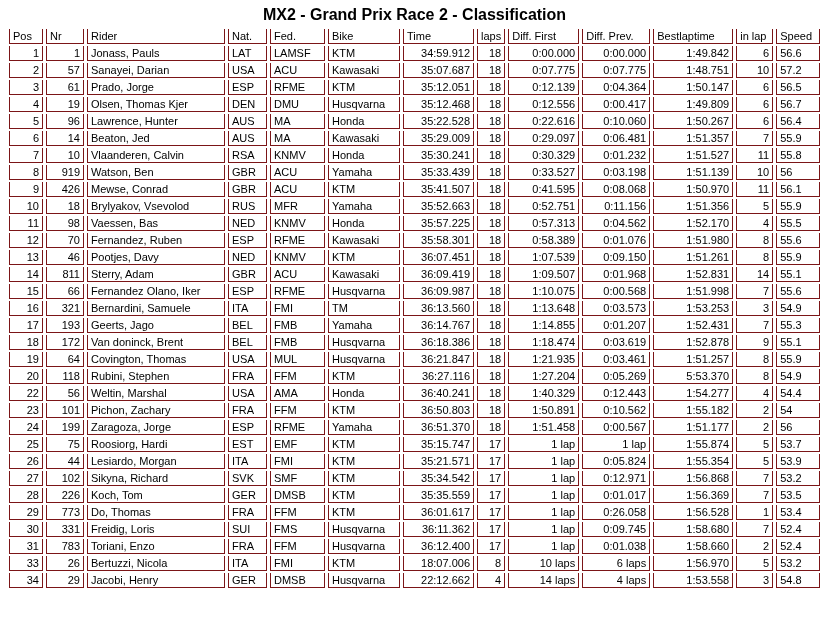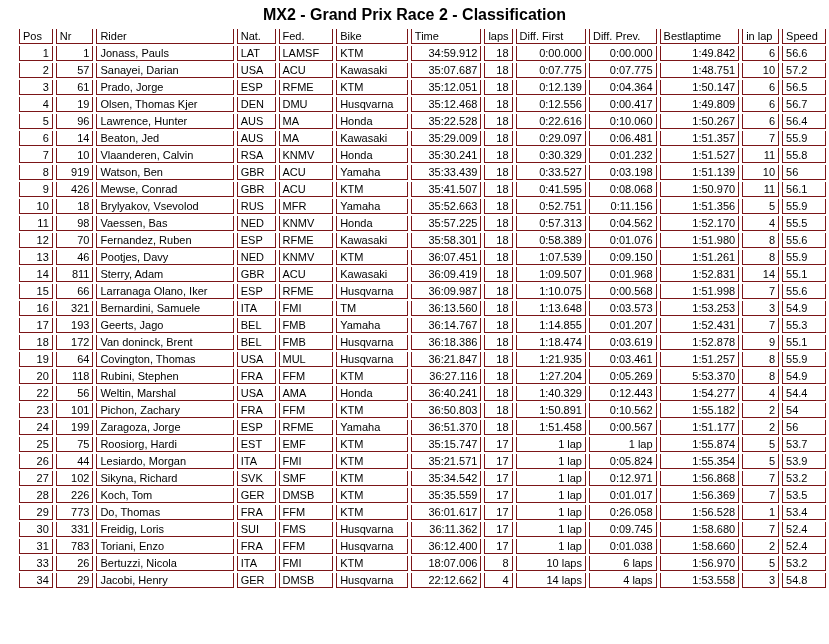--- a/index.html
+++ b/index.html
@@ -25,21 +25,21 @@
     top: 6px;
     left: 0;
     width: 100%;
     text-align: center;
     font-size: 16px;
     font-weight: bold;
     color: var(--text-color);
   }
   table.results {
     position: absolute;
-    left: 16px;
+    left: 6px;
     top: 27px;
     border-collapse: separate;
     border-spacing: 3px 2px;
     table-layout: fixed;
     font-size: 11px;
   }
   table.results th,
   table.results td {
     border-left: 1px solid var(--border-color);
     border-right: 1px solid var(--border-color);
@@ -325,21 +325,21 @@
           <td>18</td>
           <td>1:09.507</td>
           <td>0:01.968</td>
           <td>1:52.831</td>
           <td>14</td>
           <td>55.1</td>
         </tr>
         <tr>
           <td>15</td>
           <td>66</td>
-          <td>Larranaga Olano, Iker</td>
+          <td>Fernandez Olano, Iker</td>
           <td>ESP</td>
           <td>RFME</td>
           <td>Husqvarna</td>
           <td>36:09.987</td>
           <td>18</td>
           <td>1:10.075</td>
           <td>0:00.568</td>
           <td>1:51.998</td>
           <td>7</td>
           <td>55.6</td>

